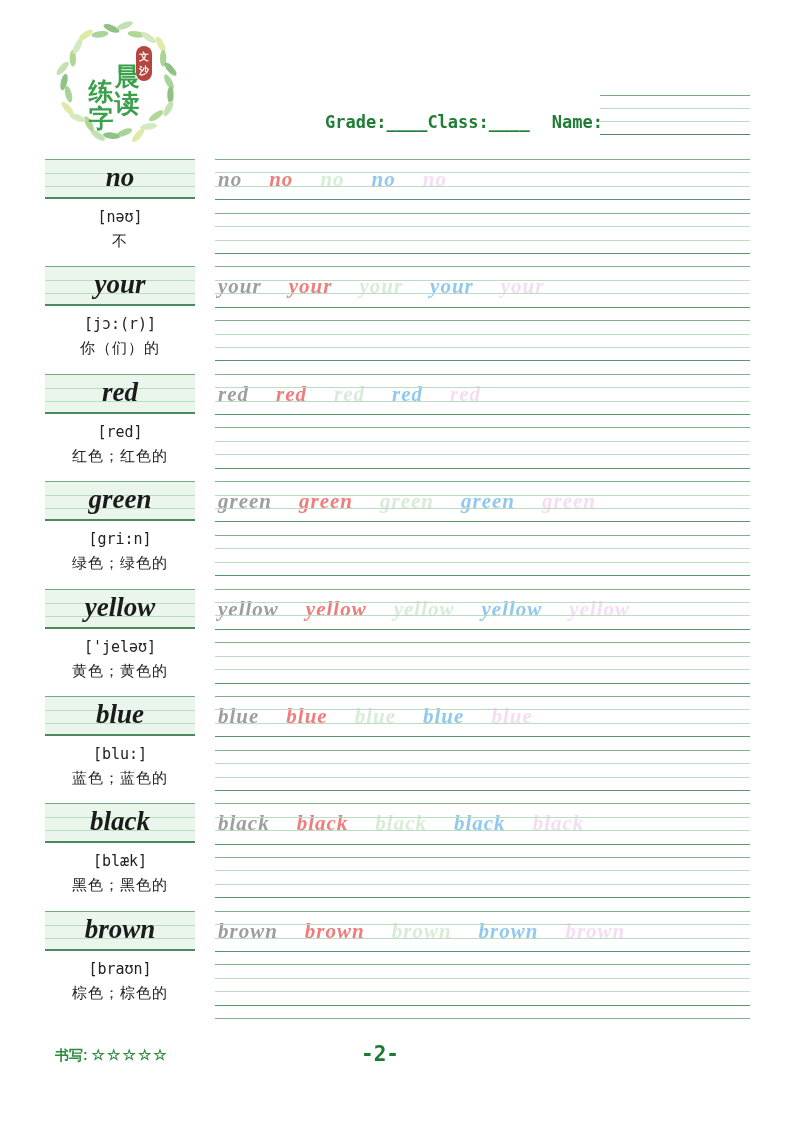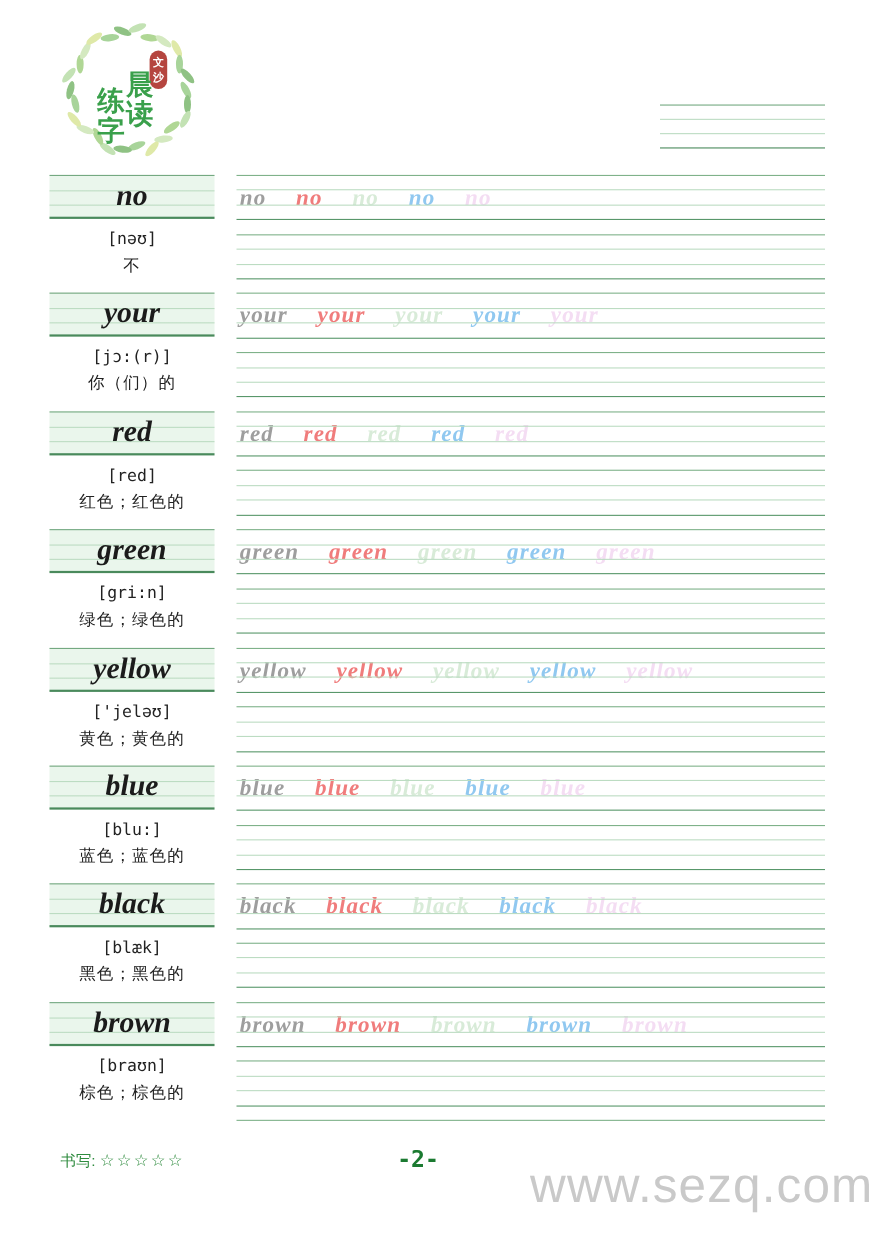--- a/index.html
+++ b/index.html
@@ -40,21 +40,21 @@
   .panel .line{position:absolute;left:0;width:100%;height:1px;}
   .panel .line.m{background:#7fb28a;}
   .panel .line.l{background:#bcdcc2;}
   .panel .line.d{background:#58976a;}
   .trace-row{position:absolute;left:3px;top:0;height:31px;display:flex;
              align-items:flex-end;gap:27px;white-space:nowrap;}
   .trace-row span{font-family:"Liberation Serif",serif;font-style:italic;font-weight:600;
                   font-size:21px;line-height:1;letter-spacing:1px;}
 
   
-  .rating{position:absolute;left:55px;top:1046px;font-size:14px;color:#2e8b3e;font-weight:400;}
+  .rating{position:absolute;left:55px;top:1046px;font-size:14px;color:#2e8b3e;font-weight:700;}
   .rating .stars{font-size:15px;letter-spacing:2px;}
   .page-num{position:absolute;left:340px;top:1042px;width:80px;text-align:center;
             font-family:"DejaVu Sans Mono",monospace;font-weight:700;font-size:21px;color:#1b7a31;}
   .slogan{position:absolute;left:55px;top:1066px;font-size:18px;font-weight:700;color:#2e8b3e;
           letter-spacing:2px;}
   .watermark{position:absolute;right:6px;top:1052px;font-family:"Liberation Sans",sans-serif;
              font-size:45px;color:#c9c9c9;letter-spacing:1px;}
 </style>
 </head>
 <body>
@@ -93,20 +93,22 @@
     <rect x="84" y="26" width="16" height="35" rx="8" fill="#b5453f"></rect>
     <text x="92" y="40" text-anchor="middle" font-size="10" fill="#ffffff" font-weight="bold">文</text>
     <text x="92" y="54" text-anchor="middle" font-size="10" fill="#ffffff" font-weight="bold">沙</text>
     <text x="75" y="65" text-anchor="middle" font-size="25" fill="#3aa04b" font-weight="bold">晨</text>
     <text x="75" y="92" text-anchor="middle" font-size="25" fill="#3aa04b" font-weight="bold">读</text>
     <text x="49" y="80" text-anchor="middle" font-size="25" fill="#3aa04b" font-weight="bold">练</text>
     <text x="49" y="107" text-anchor="middle" font-size="25" fill="#3aa04b" font-weight="bold">字</text>
   </svg>
 
 
+  <div class="grade-line"><span>Grade:</span><span>____</span><span>Class:</span><span>____</span><span class="sp"></span><span>Name:</span>
+  </div>
 
   <div class="name-grid">
     <div class="gl"></div>
       <div class="gl"></div>
       <div class="gl"></div>
       <div class="gl"></div>
   </div>
 
   <div class="sections">
     <div class="section">
@@ -323,15 +325,14 @@
           <div class="line l" style="top: 80.55px;"></div>
           <div class="line d" style="top: 93.975px;"></div>
           <div class="line m" style="top: 107.4px;"></div>
         </div>
     </div>
   </div>
 
   <div class="rating"><span>书写: </span><span class="stars">☆☆☆☆☆</span>
   </div>
   <div class="page-num">-2-</div>
-  <div class="watermark">www.sezq.com</div>
 
 </div>
 
 </body></html>

